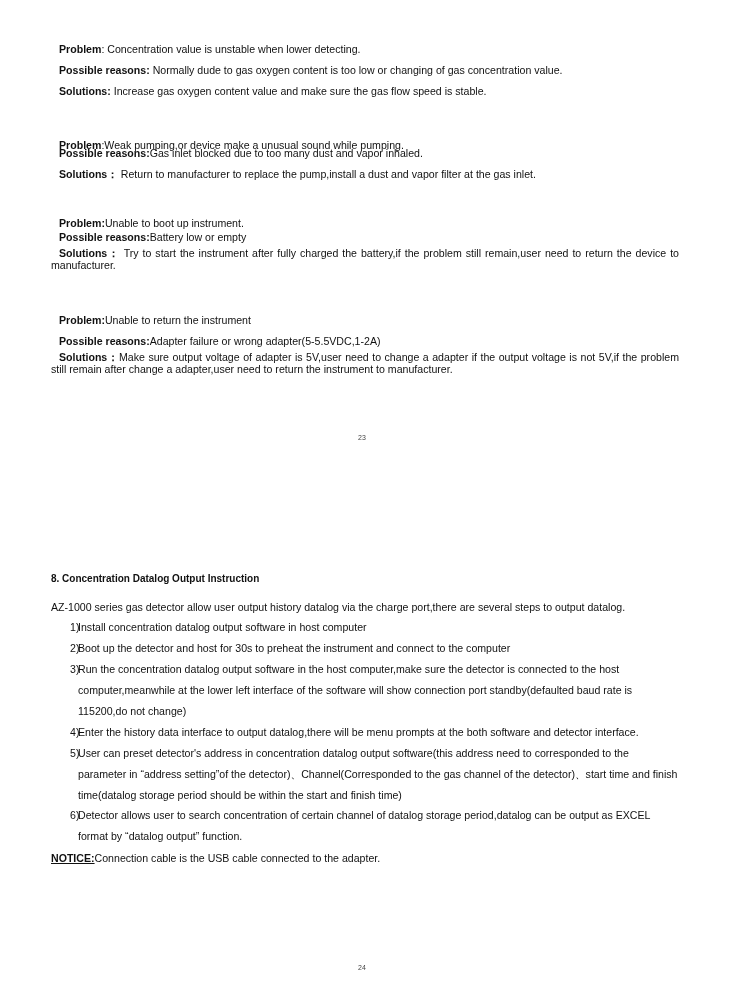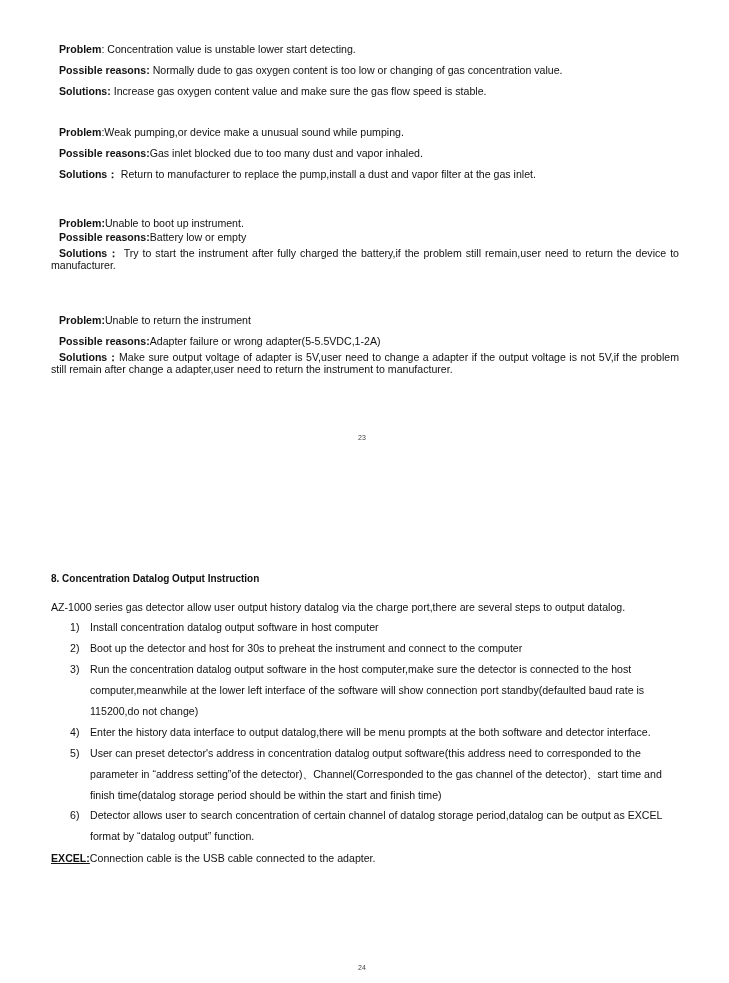--- a/index.html
+++ b/index.html
@@ -8,34 +8,34 @@
     font-family: "Liberation Sans", sans-serif; color: #111111;
     font-size: 10.6px;
   }
   .line { position: absolute; left: 51px; white-space: nowrap; line-height: 14px; }
   .b { font-weight: bold; padding-left: 8px; }
   .wrap { white-space: normal; width: 628px; text-align: justify; text-align-last: left; line-height: 12px; }
   .pageno { position: absolute; font-size: 7px; color: #444; width: 40px; text-align: center; left: 342px; }
   .heading { position: absolute; left: 51px; top: 573px; font-size: 10px; font-weight: bold; }
   .step { position: absolute; left: 70px; width: 610px; line-height: 21px; }
   .step .num { position: absolute; left: 0; top: 0; width: 18px; }
-  .step .txt { display: block; margin-left: 20px; }
+  .step .txt { display: block; margin-left: 8px; }
   .notice-label { font-weight: bold; text-decoration: underline; }
 </style>
 </head>
 <body>
 
 <div>
-  <div class="line" style="top:42px"><span class="b">Problem</span><span>: </span><span>Concentration value is unstable lower start detecting.</span></div>
+  <div class="line" style="top:42px"><span class="b">Problem</span><span>: </span><span>Concentration value is unstable when lower detecting.</span></div>
   <div class="line" style="top:63px"><span class="b">Possible reasons:</span><span> Normally dude to gas oxygen content is too low or changing of gas concentration value.</span></div>
   <div class="line" style="top:84px"><span class="b">Solutions:</span><span> Increase gas oxygen content value and make sure the gas flow speed is stable.</span></div>
 </div>
 
 <div>
-  <div class="line" style="top:125px"><span class="b">Problem</span><span>:</span><span>Weak pumping,or device make a unusual sound while pumping.</span></div>
+  <div class="line" style="top:138px"><span class="b">Problem</span><span>:</span><span>Weak pumping,or device make a unusual sound while pumping.</span></div>
   <div class="line" style="top:146px"><span class="b">Possible reasons:</span><span>Gas inlet blocked due to too many dust and vapor inhaled.</span></div>
   <div class="line" style="top:167px"><span class="b">Solutions：</span><span> Return to manufacturer to replace the pump,install a dust and vapor filter at the gas inlet.</span></div>
 </div>
 
 <div>
   <div class="line" style="top:216px"><span class="b">Problem:</span><span></span><span>Unable to boot up instrument.</span></div>
   <div class="line" style="top:230px"><span class="b">Possible reasons:</span><span>Battery low or empty</span></div>
   <div class="line wrap" style="top:247px"><span class="b">Solutions：</span><span> Try to start the instrument after fully charged the battery,if the problem still remain,user need to return the device to manufacturer.</span></div>
 </div>
 
@@ -68,15 +68,15 @@
   </div>
 <div class="step" style="top:743px">
     <span class="num">5)</span>
     <span class="txt">User can preset detector's address in concentration datalog output software(this address need to corresponded to the parameter in “address setting”of the detector)、Channel(Corresponded to the gas channel of the detector)、start time and finish time(datalog storage period should be within the start and finish time)</span>
   </div>
 <div class="step" style="top:805px">
     <span class="num">6)</span>
     <span class="txt">Detector allows user to search concentration of certain channel of datalog storage period,datalog can be output as EXCEL format by “datalog output” function.</span>
   </div>
 
-<div class="line" style="top:851px"><span class="notice-label">EXCEL:</span><span>Connection cable is the USB cable connected to the adapter.</span></div>
+<div class="line" style="top:851px"><span class="notice-label">NOTICE:</span><span>Connection cable is the USB cable connected to the adapter.</span></div>
 
 <div class="pageno" style="top:964px">24</div>
 
 </body></html>

